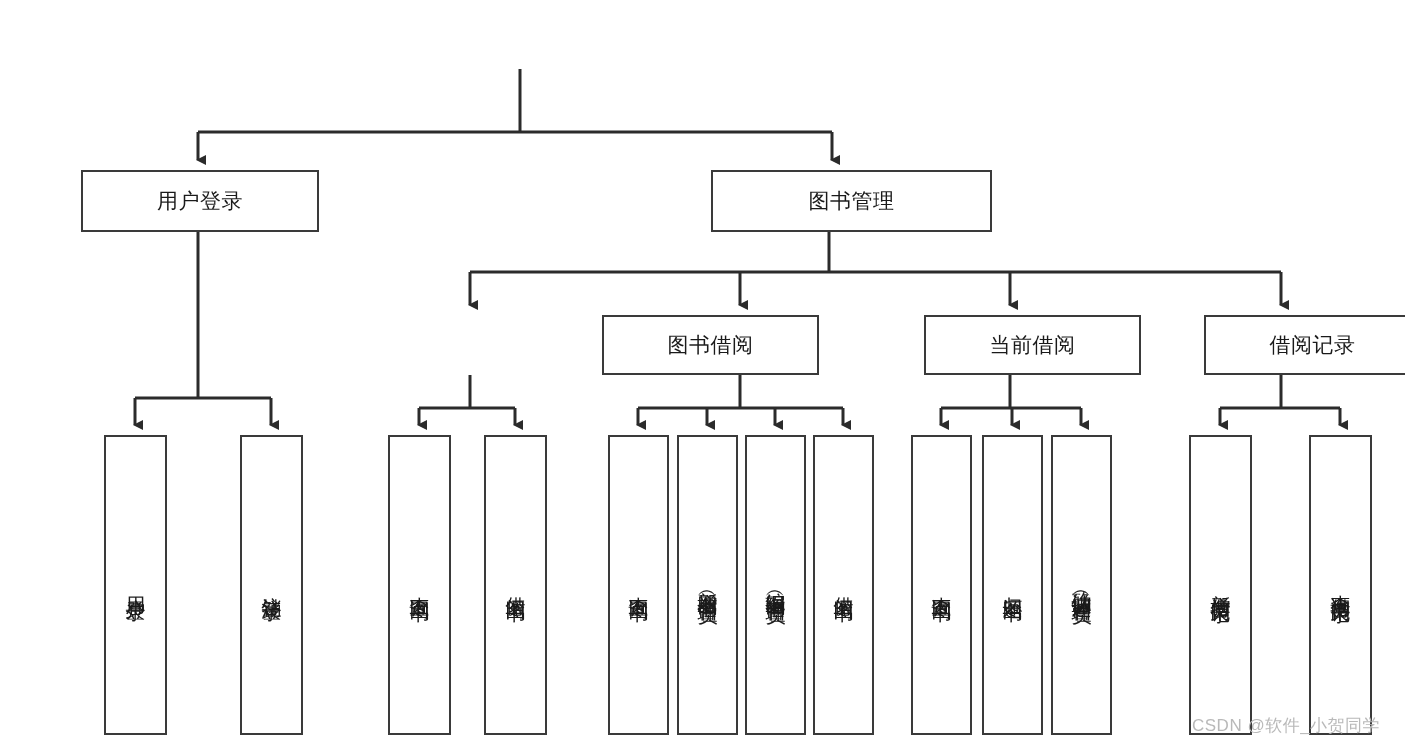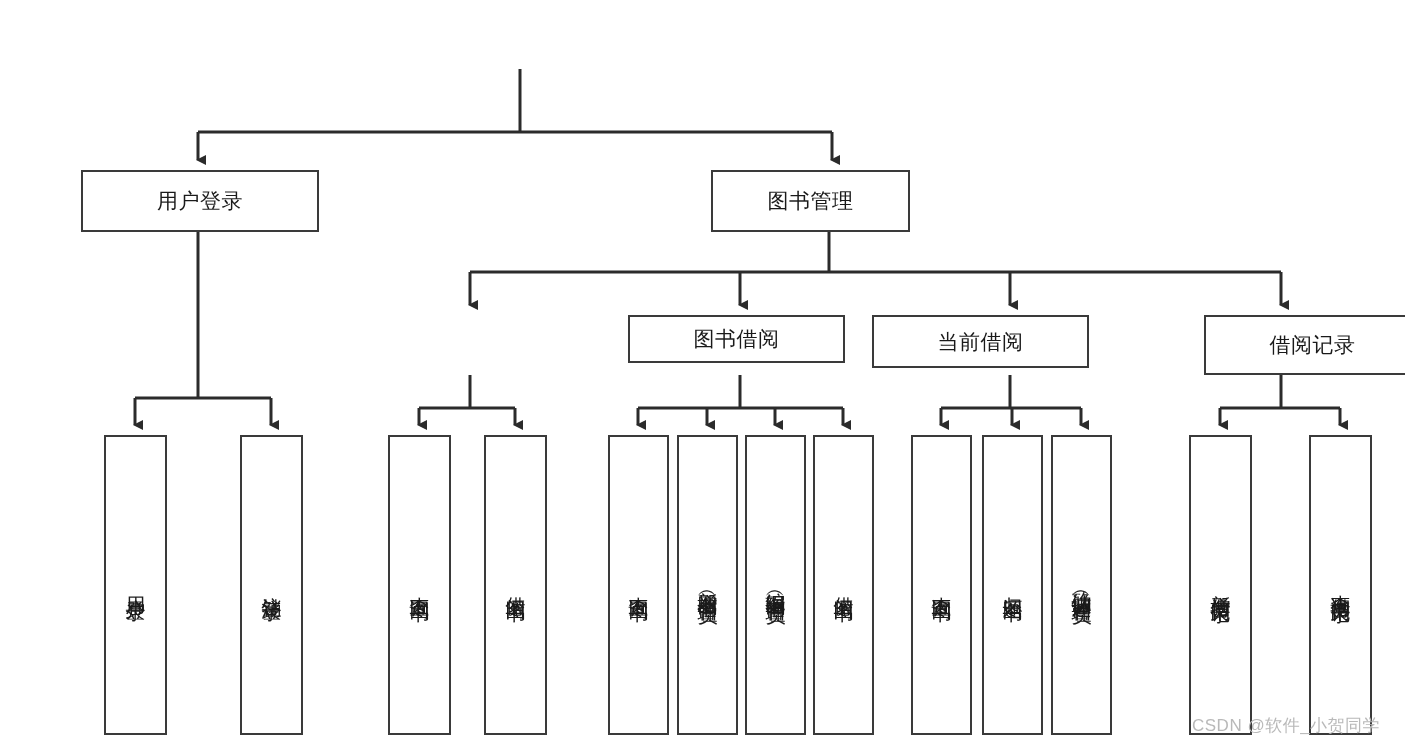--- a/index.html
+++ b/index.html
@@ -120,24 +120,24 @@
 
       <path d="M1281,375 L1281,408"></path>
       <path d="M1220,408 L1340,408"></path>
       <path d="M1220,408 L1220,425" marker-end="url(#arw)"></path>
       <path d="M1340,408 L1340,425" marker-end="url(#arw)"></path>
     </g>
   </svg>
 
 
   <div class="node h" style="left: 81px; top: 170px; width: 238px; height: 62px;">用户登录</div>
-  <div class="node h" style="left: 711px; top: 170px; width: 199px; height: 62px;">图书管理</div>
+  <div class="node h" style="left: 711px; top: 170px; width: 281px; height: 62px;">图书管理</div>
 
-  <div class="node h" style="left: 628px; top: 315px; width: 217px; height: 48px;">图书借阅</div>
-  <div class="node h" style="left: 872px; top: 315px; width: 217px; height: 53px;">当前借阅</div>
+  <div class="node h" style="left: 602px; top: 315px; width: 217px; height: 60px;">图书借阅</div>
+  <div class="node h" style="left: 924px; top: 315px; width: 217px; height: 60px;">当前借阅</div>
   <div class="node h" style="left: 1204px; top: 315px; width: 217px; height: 60px;">借阅记录</div>
 
   <div id="leaf-host">
       <div class="node v" style="left: 104px; top: 435px; width: 63px; height: 300px;">
         <span class="vtext">用户登录</span>
       </div>
       <div class="node v" style="left: 240px; top: 435px; width: 63px; height: 300px;">
         <span class="vtext">注销登录</span>
       </div>
       <div class="node v" style="left: 388px; top: 435px; width: 63px; height: 300px;">

